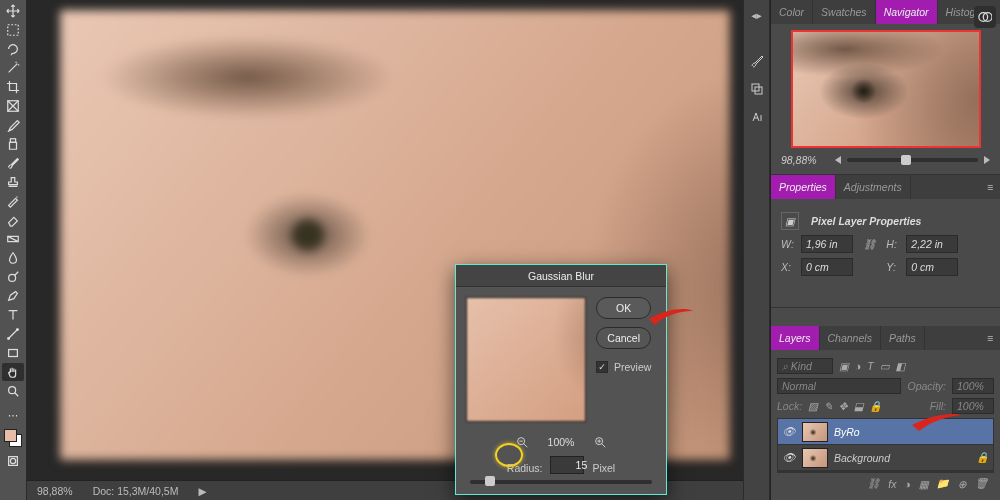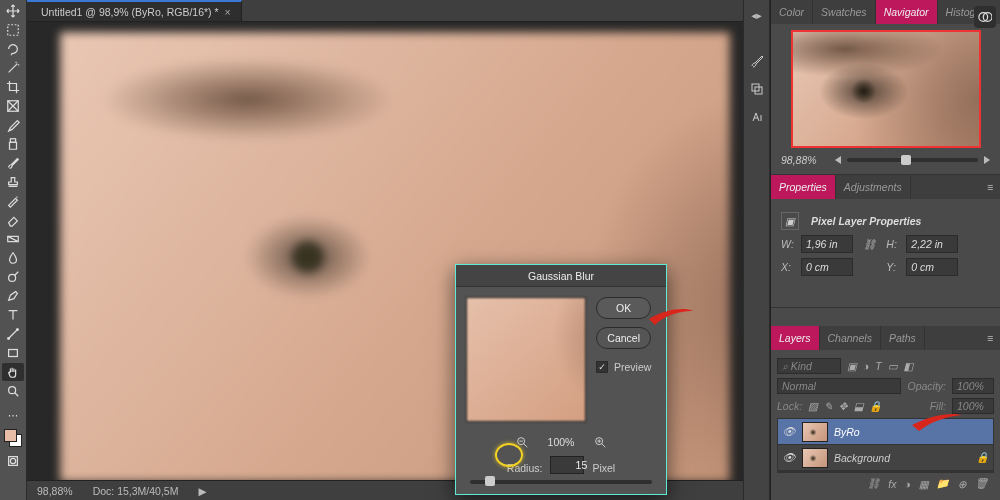--- a/index.html
+++ b/index.html
@@ -35,21 +35,21 @@
 
   
   .strip { width:27px; background:#434343; border-left:1px solid #2b2b2b; border-right:1px solid #2b2b2b; padding-top:6px; display:flex; flex-direction:column; gap:10px; align-items:center; }
   .strip .ic { width:18px; height:18px; display:flex; align-items:center; justify-content:center; color:#bbb; }
 
   
   .right { width:230px; background:#4a4a4a; border-left:1px solid #222; display:flex; flex-direction:column; }
   .panel { border-bottom:1px solid #333;font-style:italic; }
   .tabs { height:24px; display:flex; align-items:stretch; background:#3e3e3e; }
   .tabs .tab { padding:0 8px; display:flex; align-items:center; color:#999; cursor:pointer; border-right:1px solid #333;}
-  .tabs .tab.act { background:#be185d; color:#eee; }
+  .tabs .tab.act { background:#a21caf; color:#eee; }
   .tabs .menu { margin-left:auto; width:20px; display:flex; align-items:center; justify-content:center; color:#bbb;}
   .navbody { padding:6px 10px 8px; }
   .navthumb { width:190px; height:118px; border:2px solid #e33; margin:0 auto; background:
      radial-gradient(ellipse 64px 40px at 38% 52%, rgba(25,20,15,.7), rgba(0,0,0,0) 70%),
      radial-gradient(circle 18px at 38% 52%, #3b3420, rgba(0,0,0,0) 70%),
      radial-gradient(ellipse 140px 40px at 28% 15%, rgba(70,48,33,.7), rgba(0,0,0,0) 70%),
      radial-gradient(ellipse 180px 200px at 100% 60%, rgba(110,80,64,.6), rgba(0,0,0,0) 70%),
      linear-gradient(130deg,#e9c7b4,#d6a98f 55%,#c59579); }
   .navslider { display:flex; align-items:center; gap:6px; margin-top:6px; }
   .navslider .pct { width:48px; text-align:left; }
@@ -238,26 +238,20 @@
       </div>
     <div class="tool">
         <svg viewBox="0 0 16 16">
           <rect x="3" y="3" width="10" height="10"></rect>
           <circle cx="8" cy="8" r="3"></circle>
         </svg>
       </div>
   </div>
 
   <div class="center">
-    <div class="doctabs">
-      <div class="doctab">
-        <span>Untitled1 @ 98,9% (ByRo, RGB/16*) *</span>
-        <span class="x">×</span>
-      </div>
-    </div>
     <div class="canvaswrap">
       <div class="canvas"></div>
     </div>
     <div class="statusbar">
       <span>98,88%</span>
       <span>Doc: 15,3M/40,5M</span>
       <span>▶</span>
     </div>
   </div>
 
@@ -337,21 +331,21 @@
 
     <div class="panel" style="border-bottom:none">
       <div class="tabs">
         <div class="tab act">Layers</div>
         <div class="tab">Channels</div>
         <div class="tab">Paths</div>
         <div class="menu">≡</div>
       </div>
       <div class="layerbody">
         <div class="layeropts">
-          <div class="field" style="width:64px">⌕ Kind</div>
+          <div class="field" style="width:56px">⌕ Kind</div>
           <div class="iconrow">
               <span>▣</span>
               <span>◑</span>
               <span>T</span>
               <span>▭</span>
               <span>◧</span>
             </div>
         </div>
         <div class="layeropts">
           <div class="field wide">Normal</div>

